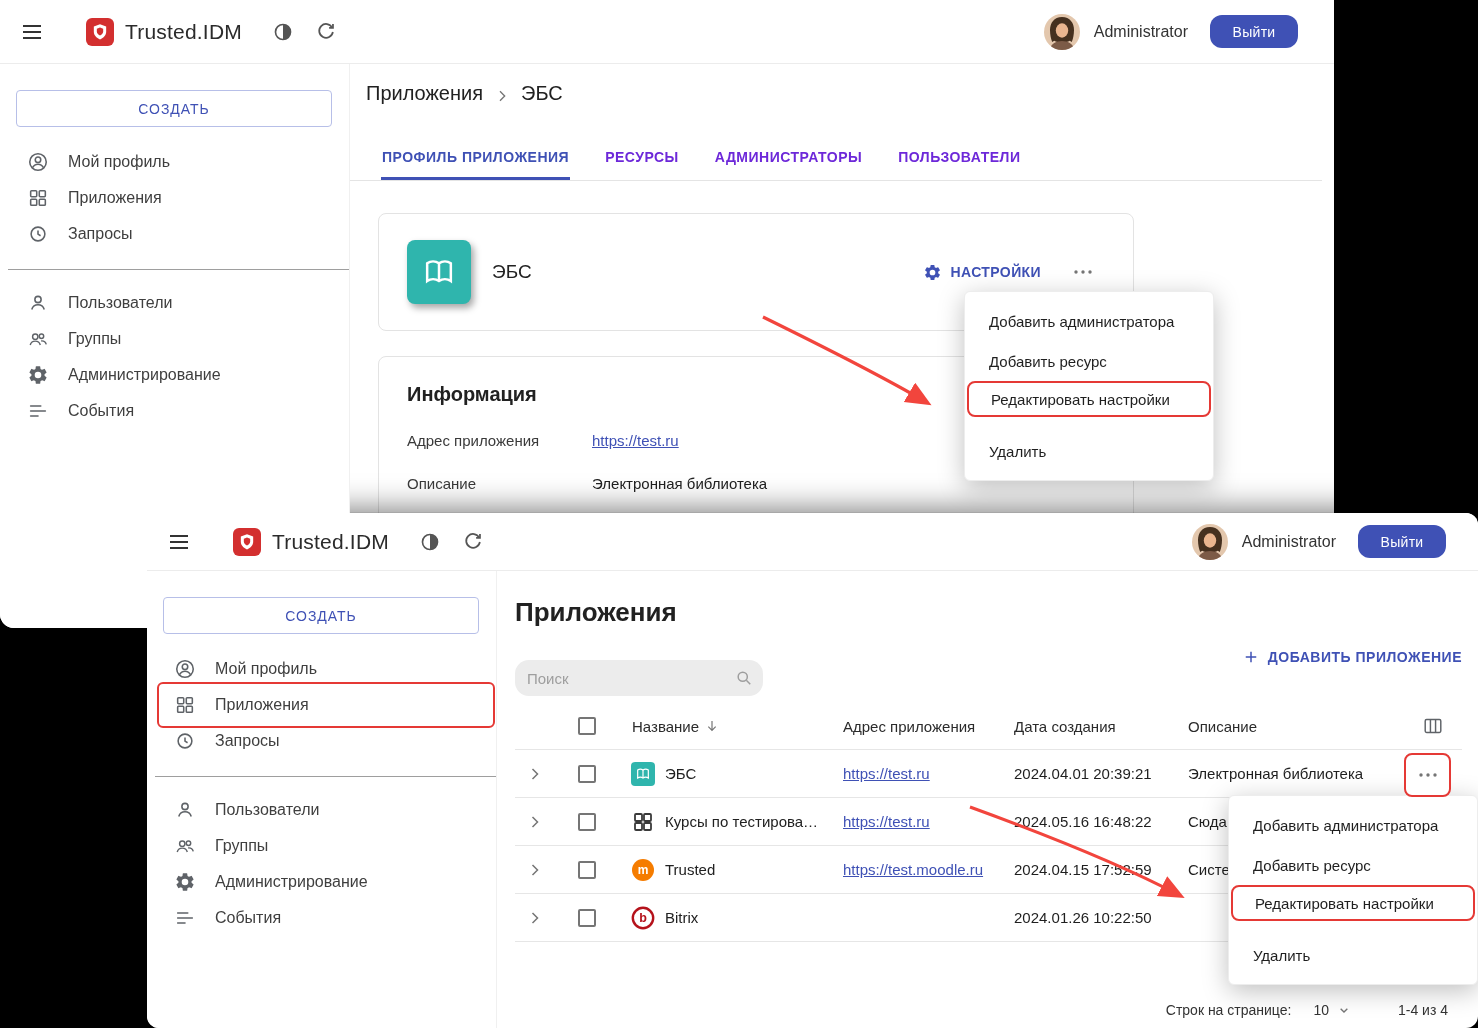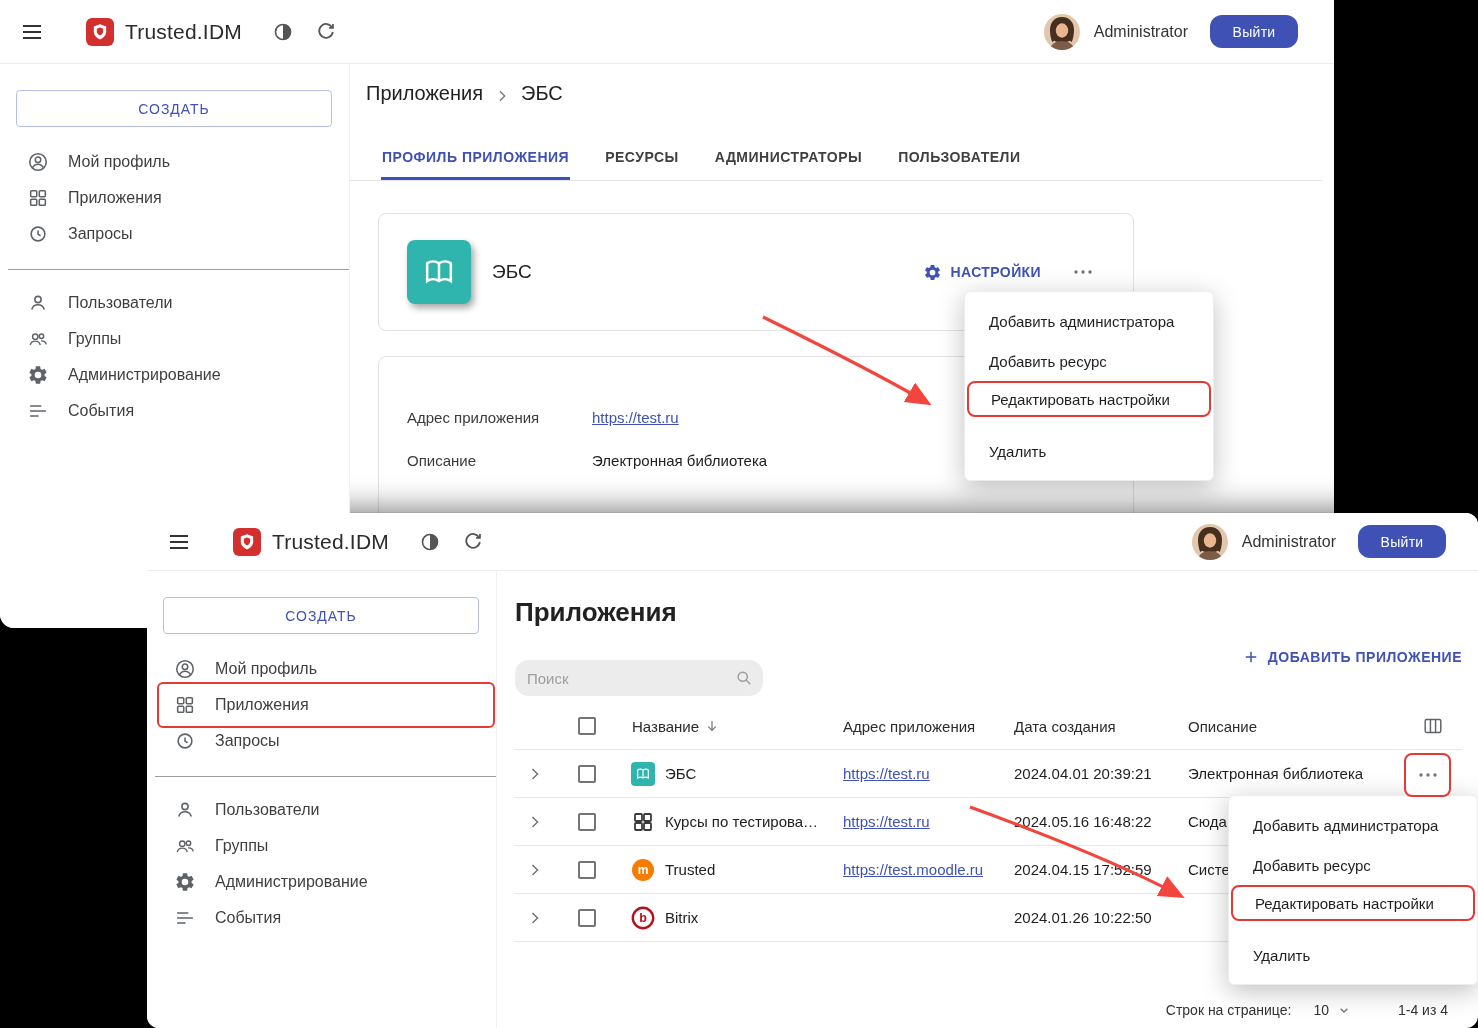--- a/index.html
+++ b/index.html
@@ -36,21 +36,21 @@
   .nav-item .icn { width:22px; height:22px; color:#5f6368; flex:none; }
   .side-divider { border:none; border-top:1px solid #9e9e9e; margin:17px 0 0 8px; }
   .sidebar-highlight { position:absolute; left:10px; top:111px; width:338px; height:46px; border:2px solid #e53935; border-radius:6px; pointer-events:none; z-index:6; }
 
   
   .main1 { position:absolute; left:350px; top:64px; right:0; bottom:0; }
   .breadcrumb { position:absolute; left:16px; top:18px; display:flex; align-items:center; gap:11px; font-size:20px; color:#212121; }
   .crumb-parent { cursor:pointer; }
   .crumb-sep { width:16px; height:16px; color:#757575; }
   .tabs { position:absolute; left:0; right:12px; top:73px; height:44px; display:flex; gap:34px; padding-left:31px; border-bottom:1px solid #e4e4e4; }
-  .tab { display:flex; align-items:center; font-size:14px; font-weight:bold; letter-spacing:.5px; color:#404040; cursor:pointer; border-bottom:3px solid transparent; padding:0 1px; }
+  .tab { display:flex; align-items:center; font-size:14px; font-weight:bold; letter-spacing:.5px; color:#6d28d9; cursor:pointer; border-bottom:3px solid transparent; padding:0 1px; }
   .tab.active { color:#3f51b5; border-bottom-color:#3f51b5; }
 
   .app-card { position:absolute; left:28px; top:149px; width:756px; height:118px; border:1px solid #e3e3e3; border-radius:8px; background:#fff; display:flex; align-items:center; padding:0 38px 0 28px; }
   .app-icon-lg { width:64px; height:64px; background:#2fb5ad; border-radius:8px; box-shadow:3px 4px 7px rgba(0,0,0,.35); display:flex; align-items:center; justify-content:center; flex:none; }
   .app-icon-lg svg { width:40px; height:40px; }
   .app-name { font-size:19px; margin-left:21px; color:#212121; }
   .card-spacer { flex:1; }
   .settings-link { display:flex; align-items:center; gap:9px; color:#3f51b5; font-size:14px; font-weight:bold; letter-spacing:.4px; cursor:pointer; }
   .settings-link .icn { width:19px; height:19px; }
   .more-dots { width:24px; height:24px; color:#757575; margin-left:30px; cursor:pointer; }
@@ -250,20 +250,21 @@
         <span>НАСТРОЙКИ</span>
       </span>
       <span class="more-dots"><svg viewBox="0 0 24 24">
             <circle cx="5" cy="12" r="1.7" fill="currentColor"></circle>
             <circle cx="12" cy="12" r="1.7" fill="currentColor"></circle>
             <circle cx="19" cy="12" r="1.7" fill="currentColor"></circle>
           </svg></span>
     </div>
 
     <div class="info-card">
+      <div class="info-title">Информация</div>
       <div class="info-row">
         <span class="info-label">Адрес приложения</span>
         <span class="link">https://test.ru</span>
       </div>
       <div class="info-row">
         <span class="info-label">Описание</span>
         <span class="info-value">Электронная библиотека</span>
       </div>
     </div>
   </main>

